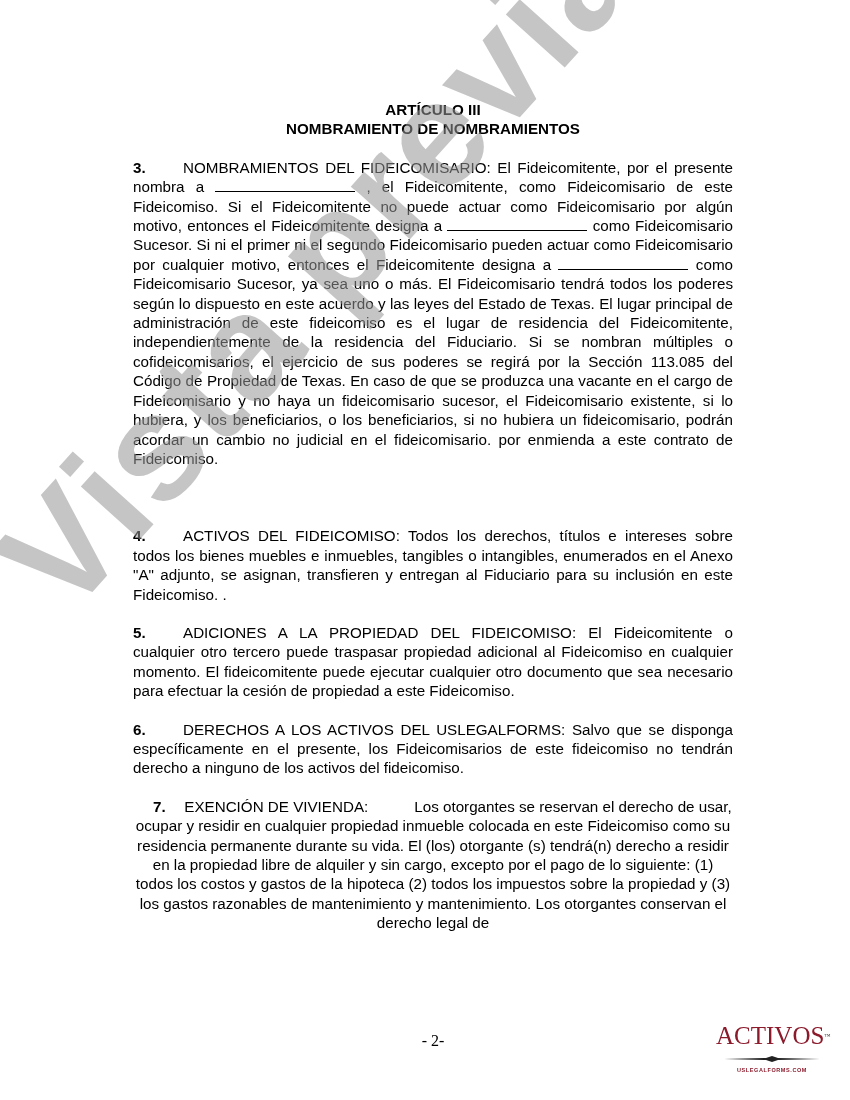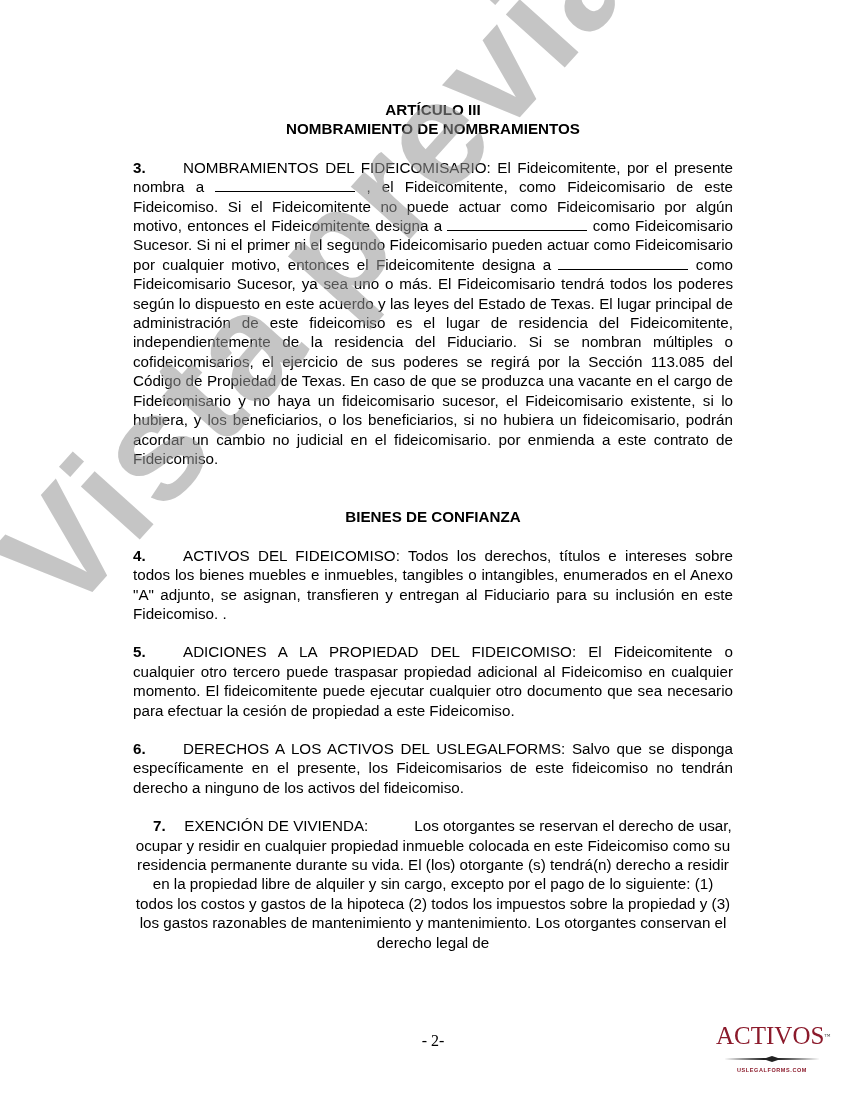--- a/index.html
+++ b/index.html
@@ -44,21 +44,20 @@
     <div class="heading">ARTÍCULO III</div>
     <div class="heading">NOMBRAMIENTO DE NOMBRAMIENTOS</div>
     <div class="gap-heading"></div>
 
     <p class="para">
       <span class="num">3.</span><span class="title">NOMBRAMIENTOS DEL FIDEICOMISARIO:</span><span> El Fideicomitente, por el presente nombra a </span><span class="blank" style="width:140px"></span><span> , el Fideicomitente, como Fideicomisario de este Fideicomiso. Si el Fideicomitente no puede actuar como Fideicomisario por algún motivo, entonces el Fideicomitente designa a </span><span class="blank" style="width:140px"></span><span> como Fideicomisario Sucesor. Si ni el primer ni el segundo Fideicomisario pueden actuar como Fideicomisario por cualquier motivo, entonces el Fideicomitente designa a </span><span class="blank" style="width:130px"></span><span> como Fideicomisario Sucesor, ya sea uno o más. El Fideicomisario tendrá todos los poderes según lo dispuesto en este acuerdo y las leyes del Estado de Texas. El lugar principal de administración de este fideicomiso es el lugar de residencia del Fideicomitente, independientemente de la residencia del Fiduciario. Si se nombran múltiples o cofideicomisarios, el ejercicio de sus poderes se regirá por la Sección 113.085 del Código de Propiedad de Texas. En caso de que se produzca una vacante en el cargo de Fideicomisario y no haya un fideicomisario sucesor, el Fideicomisario existente, si lo hubiera, y los beneficiarios, o los beneficiarios, si no hubiera un fideicomisario, podrán acordar un cambio no judicial en el fideicomisario. por enmienda a este contrato de Fideicomiso.</span>
     </p>
 
     <div class="gap-art"></div>
 
-    <div class="heading">BIENES DE CONFIANZA</div>
     <div class="gap-heading"></div>
 
     <p class="para">
       <span class="num">4.</span><span class="title">ACTIVOS DEL FIDEICOMISO:</span><span> Todos los derechos, títulos e intereses sobre todos los bienes muebles e inmuebles, tangibles o intangibles, enumerados en el Anexo "A" adjunto, se asignan, transfieren y entregan al Fiduciario para su inclusión en este Fideicomiso. .</span>
     </p>
     <div class="gap-para"></div>
 
     <p class="para">
       <span class="num">5.</span><span class="title">ADICIONES A LA PROPIEDAD DEL FIDEICOMISO:</span><span> El Fideicomitente o cualquier otro tercero puede traspasar propiedad adicional al Fideicomiso en cualquier momento. El fideicomitente puede ejecutar cualquier otro documento que sea necesario para efectuar la cesión de propiedad a este Fideicomiso.</span>
     </p>

